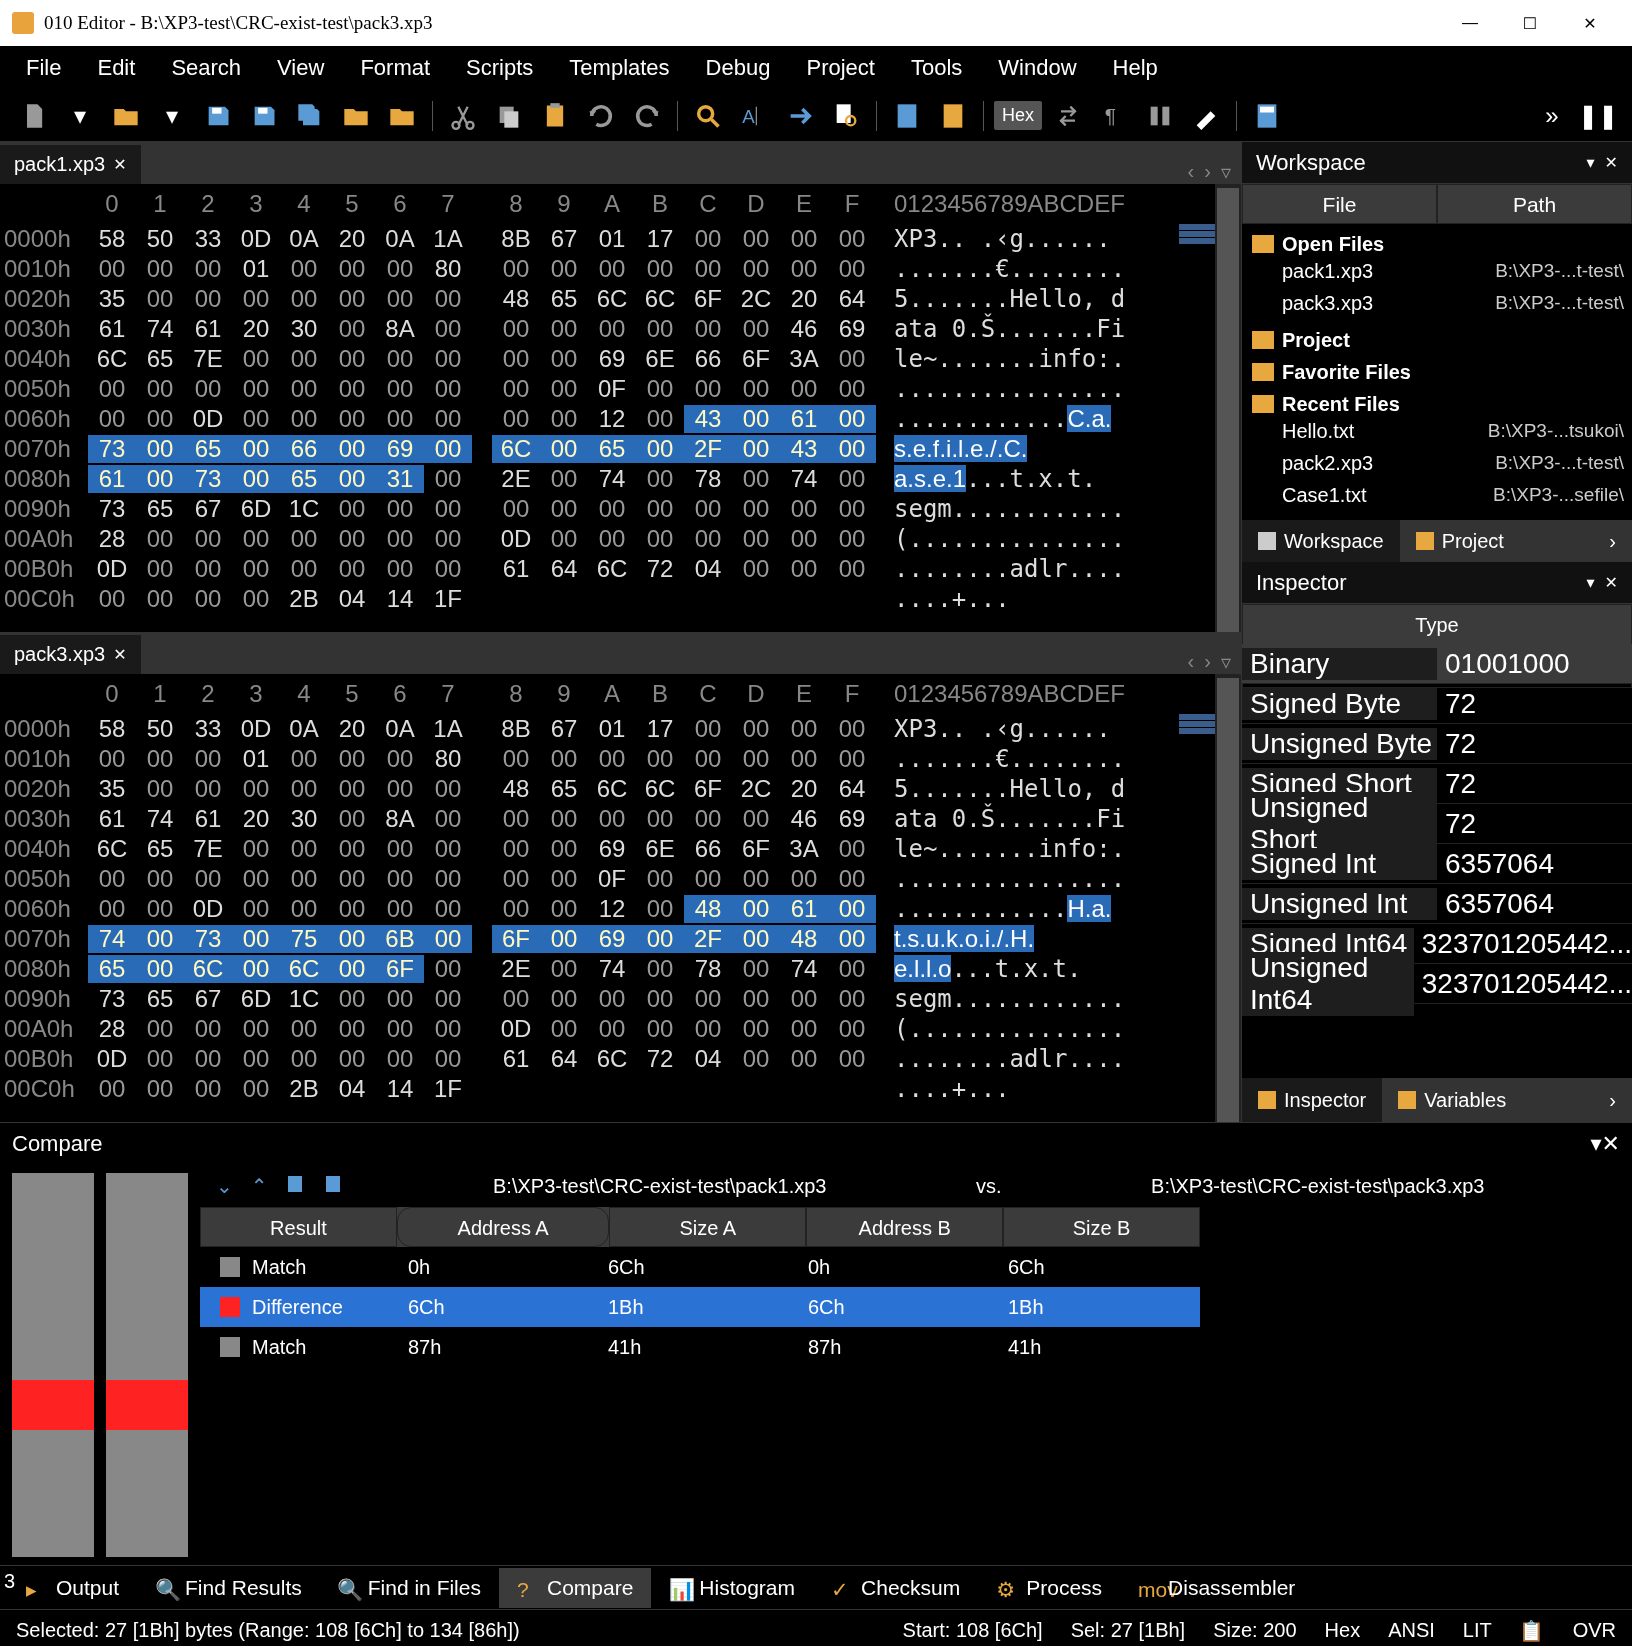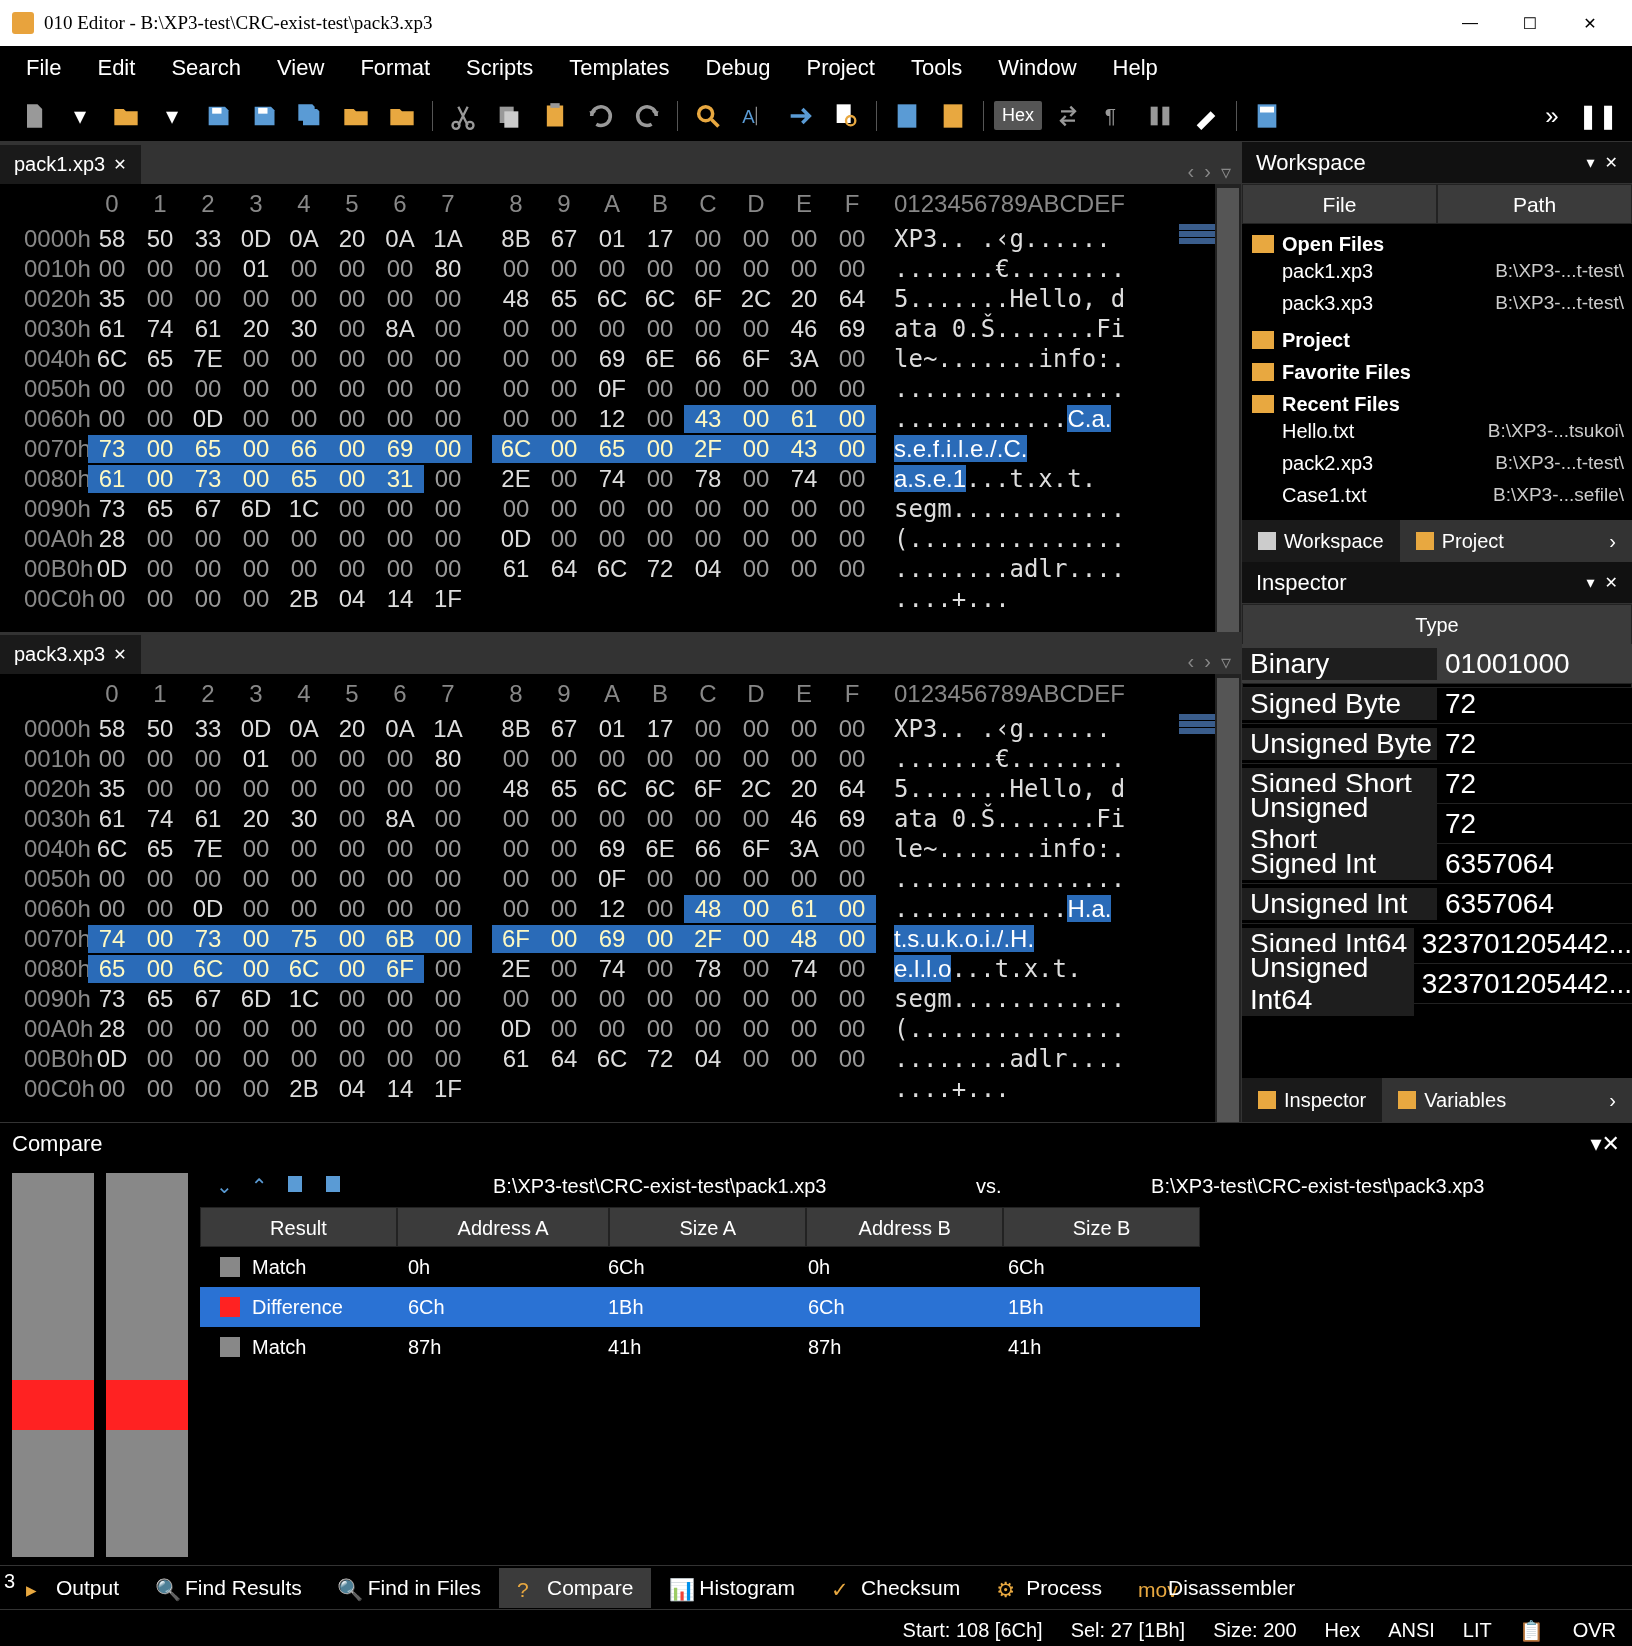--- a/index.html
+++ b/index.html
@@ -29,21 +29,21 @@
 
 
 .tabbar { height: 42px; background: #333; display: flex; align-items: flex-end; position: relative; }
 .tab { background: #1a1a1a; padding: 8px 14px; display: flex; align-items: center; gap: 8px; font-size: 20px; }
 .tab .x { font-size: 16px; cursor: pointer; }
 .tabbar .navarrow { margin-left: auto; display: flex; gap: 10px; padding-right: 10px; color: #888; }
 
 
 .hexeditor { flex: 1; background: #000; display: flex; font-family: Consolas, monospace; font-size: 24px; position: relative; overflow: hidden; }
 .offsets { width: 88px; background: #000; color: #888; padding-top: 40px; }
-.offsets div { height: 30px; line-height: 30px; padding-left: 4px; margin-left: 20px; }
+.offsets div { height: 30px; line-height: 30px; padding-left: 4px; }
 .hexdata { flex: 1; padding: 0; position: relative; }
 .hexheader { height: 40px; display: flex; color: #888; font-size: 24px; align-items:center;}
 .hexheader span { width: 48px; text-align: center; display: inline-block; }
 .hexheader .hspacer { width: 20px; }
 .hexheader .asciih { margin-left: 18px; letter-spacing: 0px; }
 .hexrow { height: 30px; display: flex; align-items:center;}
 .hexrow .byte { width: 48px; text-align: center; display: inline-block; color: #ddd; }
 .hexrow .byte.dim { color: #999; }
 .hexrow .sep { width: 20px; }
 .hexrow .ascii { margin-left: 18px; color: #ddd; font-family: Consolas, monospace; white-space: pre;}
@@ -1087,21 +1087,21 @@
         <span class="arrow"><svg width="20" height="20">
               <rect x="2" y="2" width="14" height="16" fill="#5a9bd5"></rect>
             </svg></span>
         <span class="path">B:\XP3-test\CRC-exist-test\pack1.xp3</span>
         <span>vs.</span>
         <span class="path">B:\XP3-test\CRC-exist-test\pack3.xp3</span>
       </div>
       <div class="cmp-table">
         <div class="cmp-thead" id="cmphead">
             <div style="width: 200px;">Result</div>
-            <div style="width: 216px;">Address A</div>
+            <div style="width: 216px; border-radius: 14px;">Address A</div>
             <div style="width: 200px;">Size A</div>
             <div style="width: 200px;">Address B</div>
             <div style="width: 200px;">Size B</div>
           </div>
         <div id="cmprows">
             <div class="cmp-tr">
               <div class="c" style="width:200px;display:flex;align-items:center"><div class="sq"></div>Match</div>
               <div class="c" style="width:200px">0h</div>
               <div class="c" style="width:200px">6Ch</div>
               <div class="c" style="width:200px">0h</div>
@@ -1156,20 +1156,21 @@
       <span class="bi" style="color:#e8a840">⚙</span>
       <span>Process</span>
     </div>
     <div class="btab">
       <span class="bi" style="color:#e8a840">mov</span>
       <span>Disassembler</span>
     </div>
   </div>
 
 <div class="statusbar">
+  <span class="sp">Selected: 27 [1Bh] bytes (Range: 108 [6Ch] to 134 [86h])</span>
   <span class="spr">
     <span>Start: 108 [6Ch]</span>
     <span>Sel: 27 [1Bh]</span>
     <span>Size: 200</span>
     <span>Hex</span>
     <span>ANSI</span>
     <span>LIT</span>
     <span>📋</span>
     <span>OVR</span>
   </span>

